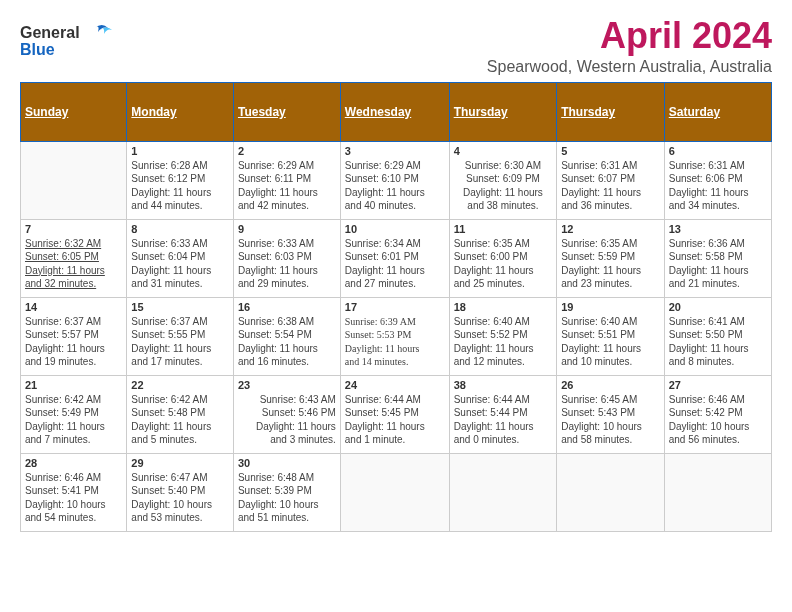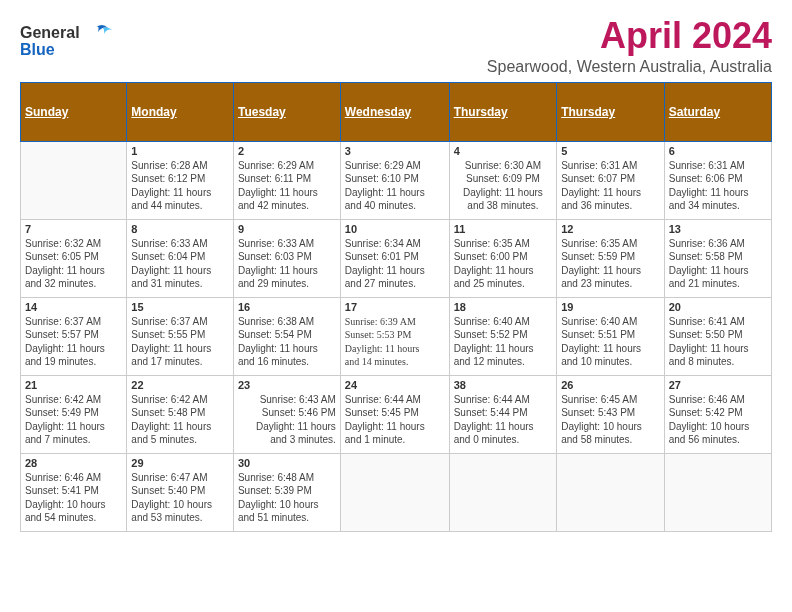--- a/index.html
+++ b/index.html
@@ -164,21 +164,21 @@
               <span class="day-num">6</span>
               <div class="day-info" style="white-space: pre-line;">Sunrise: 6:31 AM
 Sunset: 6:06 PM
 Daylight: 11 hours
 and 34 minutes.</div>
             </td>
           </tr>
           <tr>
             <td>
               <span class="day-num">7</span>
-              <div class="day-info" style="white-space: pre-line;">Sunrise: 6:32 AM
+              <div class="day-info" style="white-space: pre-line; text-decoration: underline;">Sunrise: 6:32 AM
 Sunset: 6:05 PM
 Daylight: 11 hours
 and 32 minutes.</div>
             </td>
             <td>
               <span class="day-num">8</span>
               <div class="day-info" style="white-space: pre-line;">Sunrise: 6:33 AM
 Sunset: 6:04 PM
 Daylight: 11 hours
 and 31 minutes.</div>

